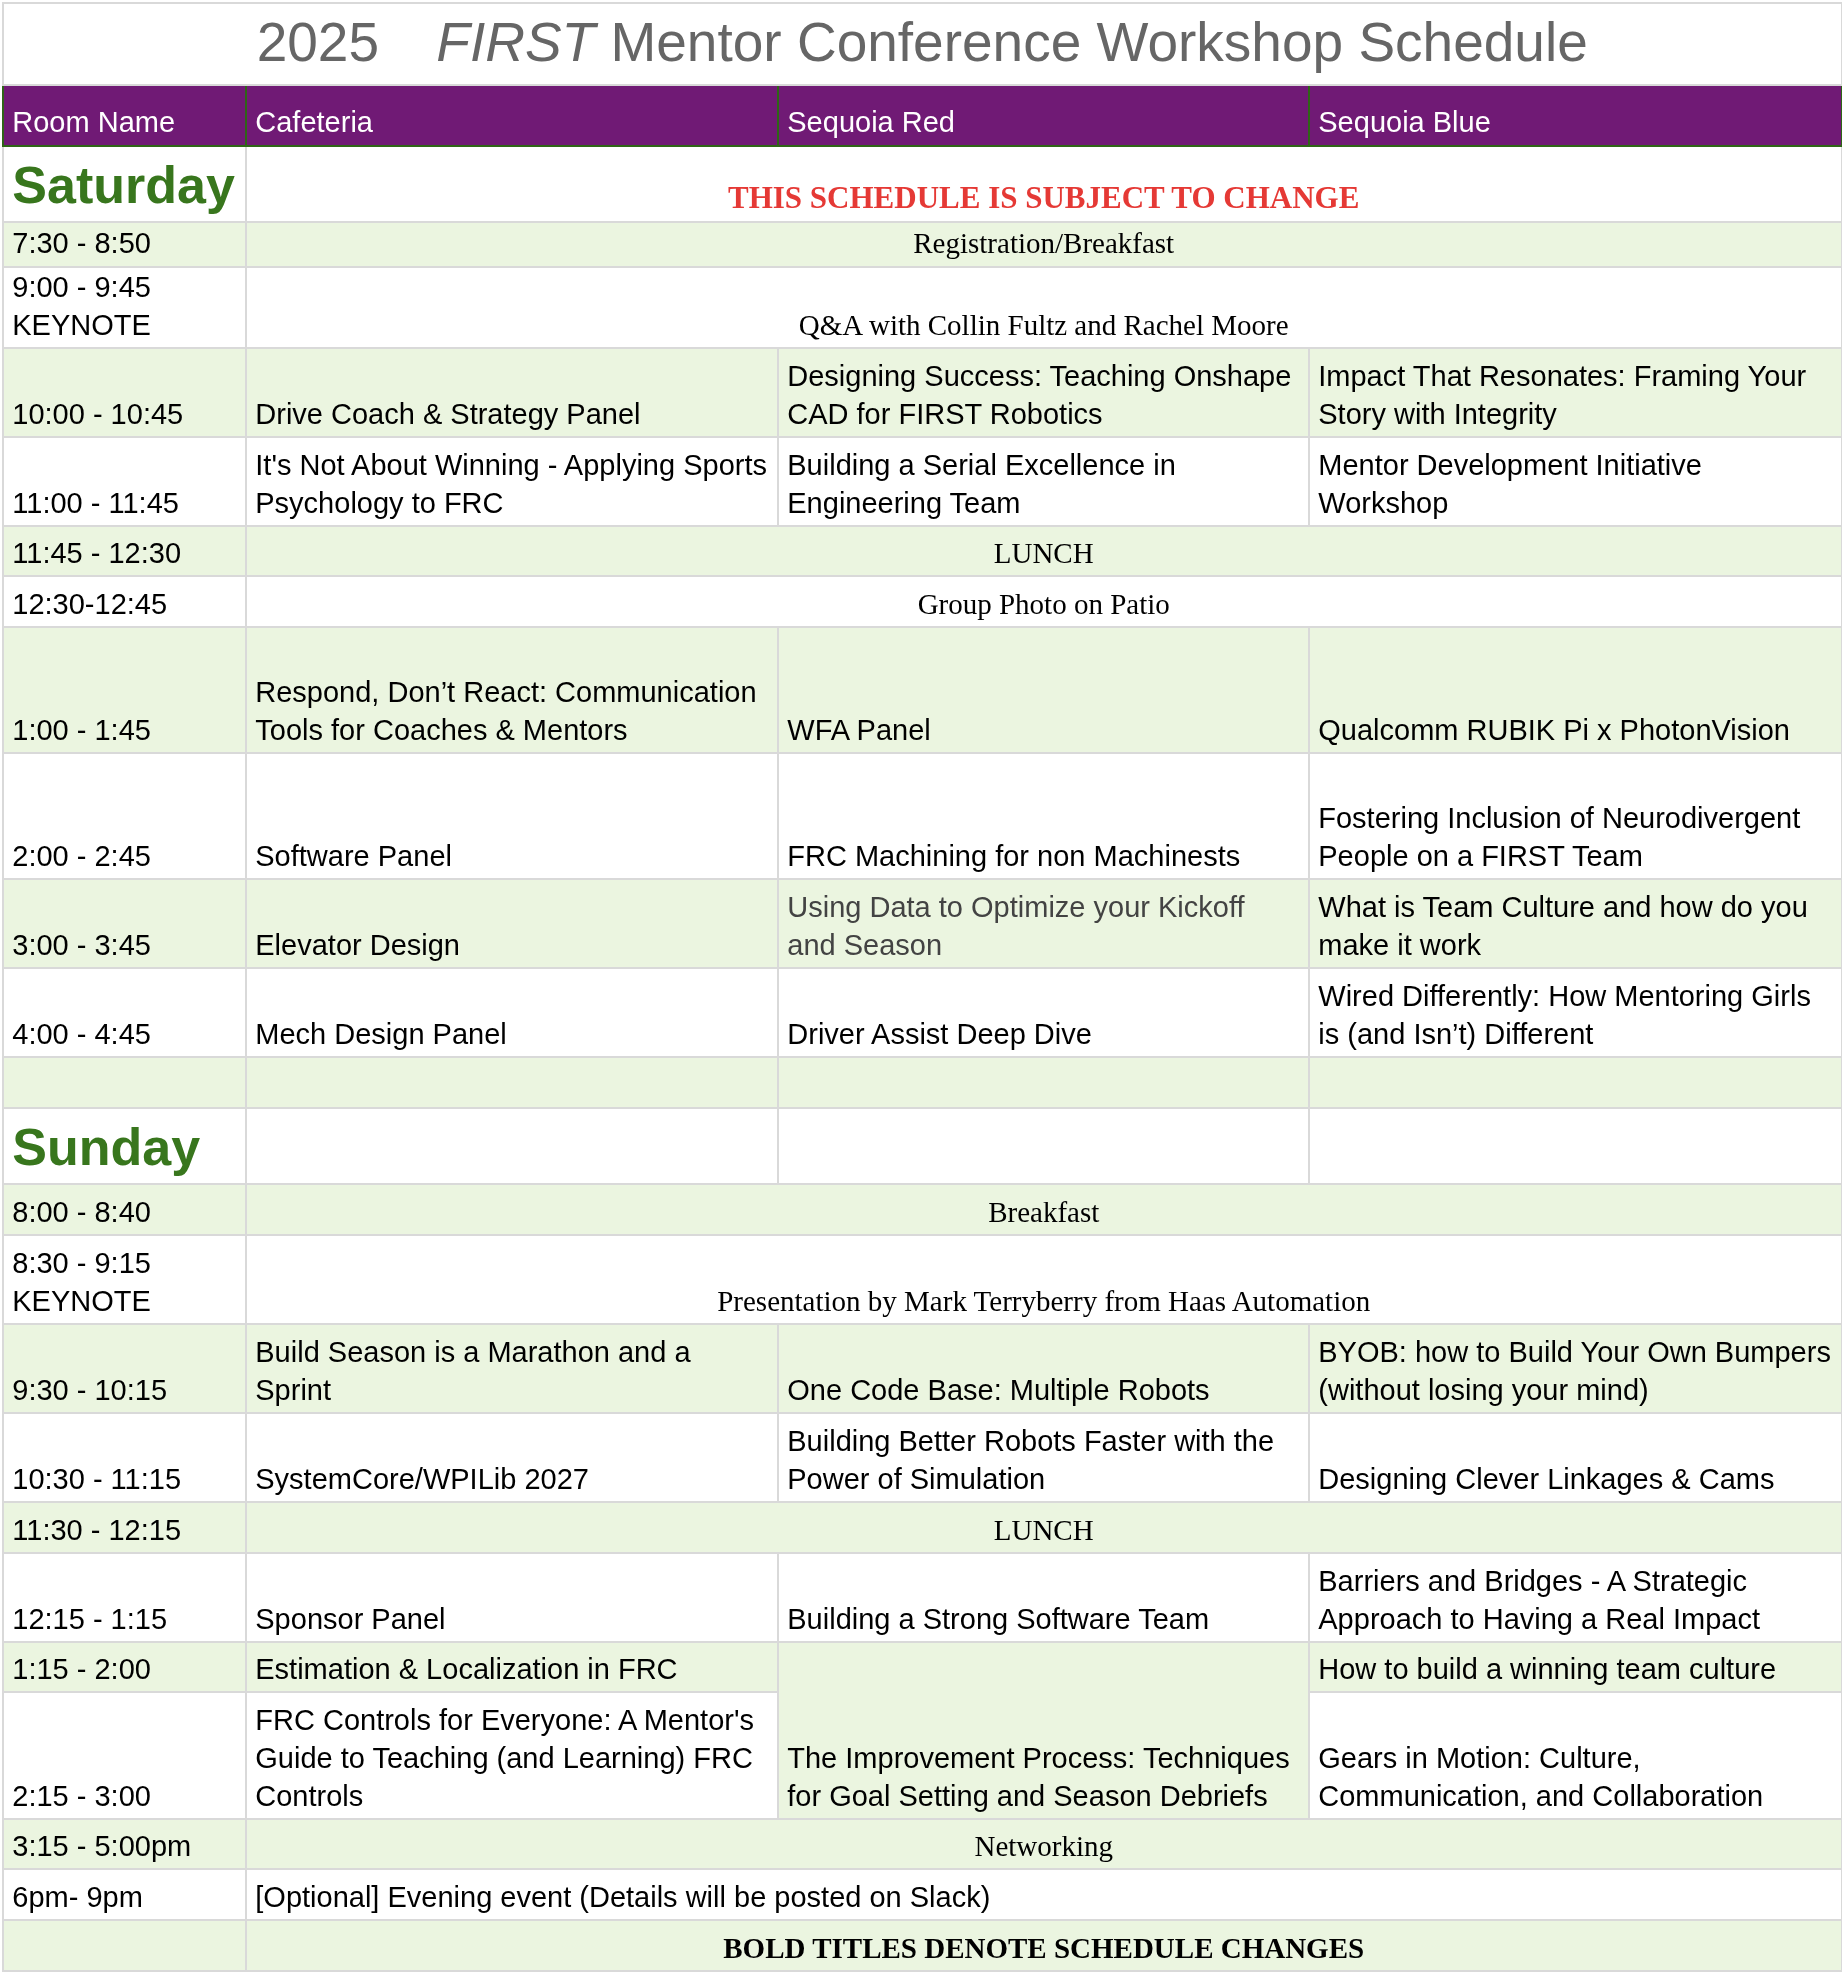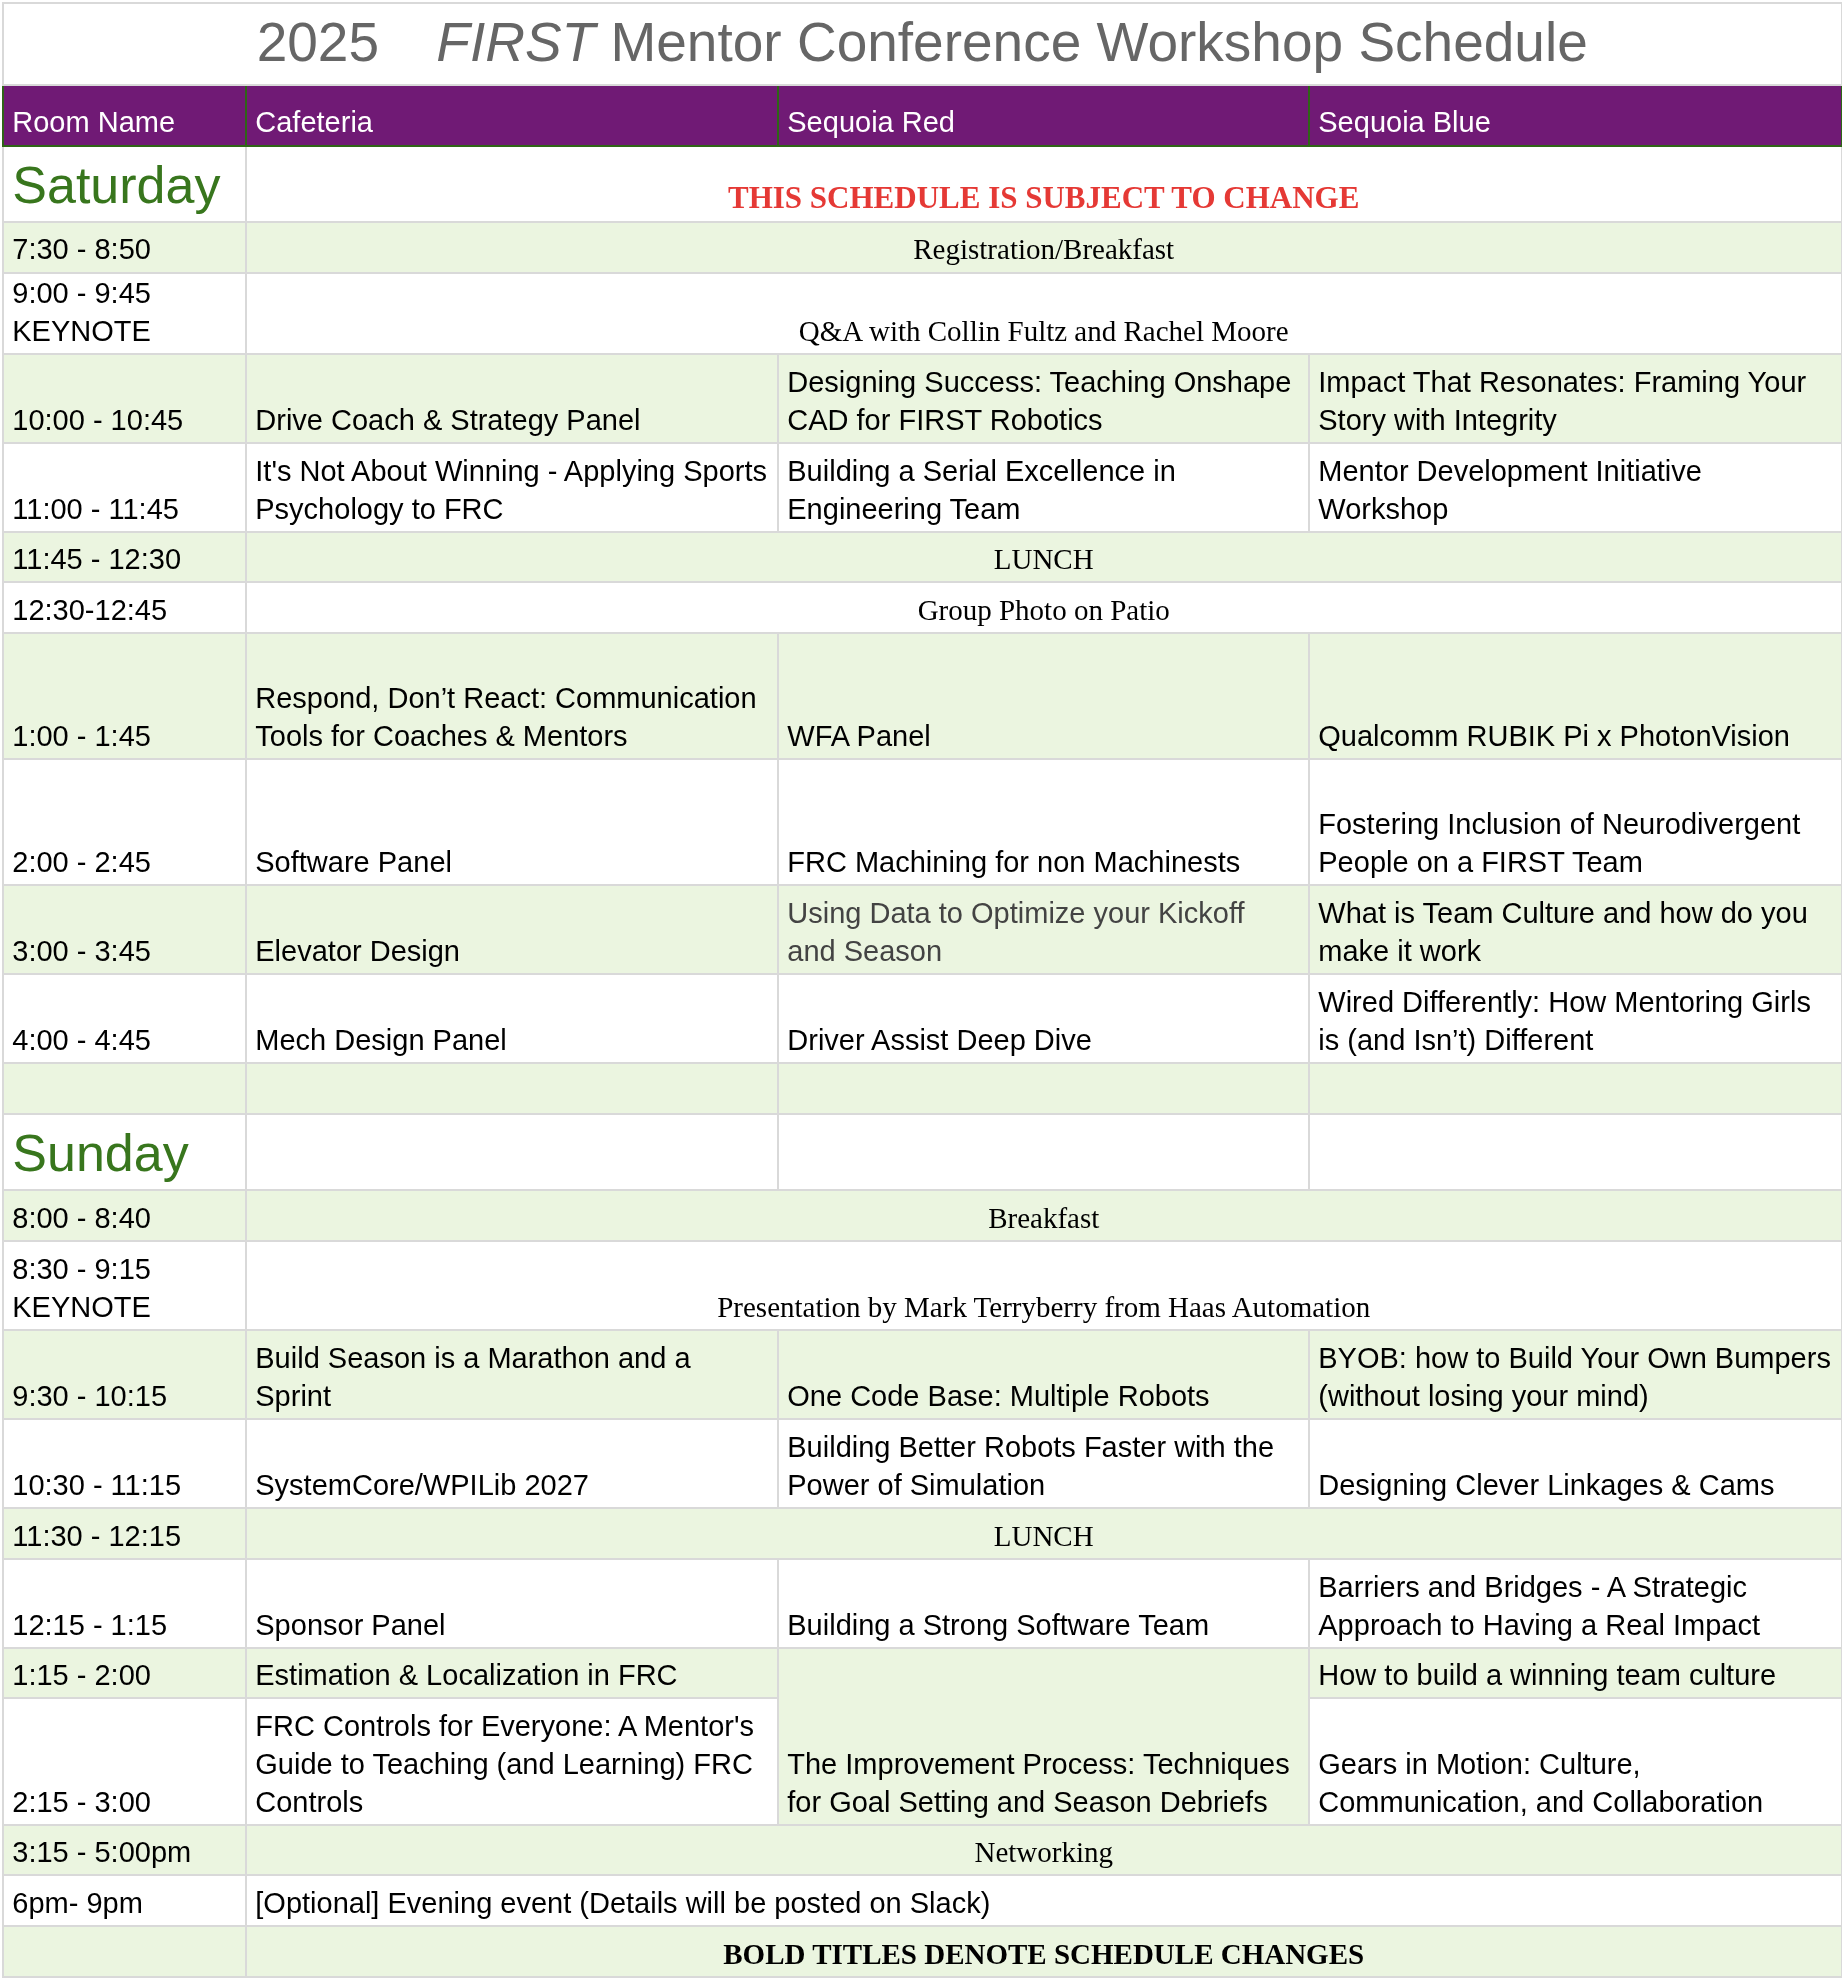--- a/index.html
+++ b/index.html
@@ -34,21 +34,21 @@
   .hdr td {
     background: #701a75;
     color: #ffffff !important;
     border-color: #2f6517 !important;
     vertical-align: middle;
     font-size: 30px;
     padding-top: 5.2px;
   }
   .day {
     color: #38761d !important;
-    font-weight: normal;
+    font-weight: bold;
     font-size: 52px !important;
     line-height: 60px !important;
     vertical-align: middle !important;
     padding-top: 5.2px !important;
   }
   .center { text-align: center; font-family: Liberation Serif, serif; }
   .warn { color: #e53935 !important; font-weight: bold; font-size: 31px !important; vertical-align: bottom; }
   .muted { color: #434343 !important; }
   .bold { font-weight: bold; }
   .time { white-space: nowrap; }
@@ -74,21 +74,21 @@
     <td>Cafeteria</td>
     <td>Sequoia Red</td>
     <td>Sequoia Blue</td>
   </tr>
 
   <tr style="height:76px">
     <td class="day">Saturday</td>
     <td colspan="3" class="center warn">THIS SCHEDULE IS SUBJECT TO CHANGE</td>
   </tr>
 
-  <tr style="height:51px">
+  <tr style="height:45px">
     <td class="alt time">7:30 - 8:50</td>
     <td colspan="3" class="alt center">Registration/Breakfast</td>
   </tr>
 
   <tr style="height:67px">
     <td class="time">
           <div>9:00 - 9:45</div>
           <div>KEYNOTE</div>
         </td>
     <td colspan="3" class="center">Q&amp;A with Collin Fultz and Rachel Moore</td>

